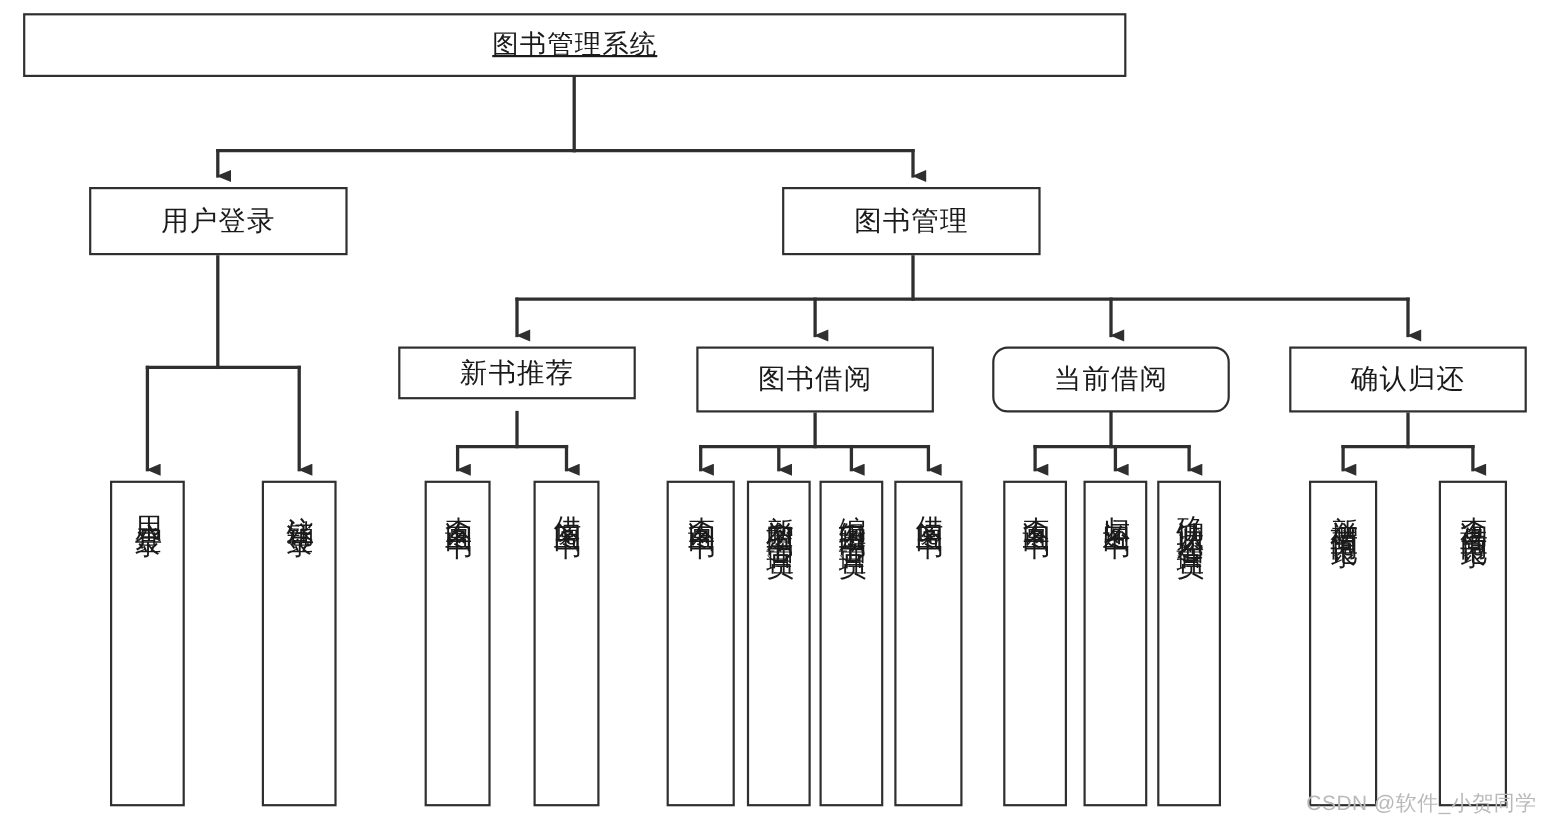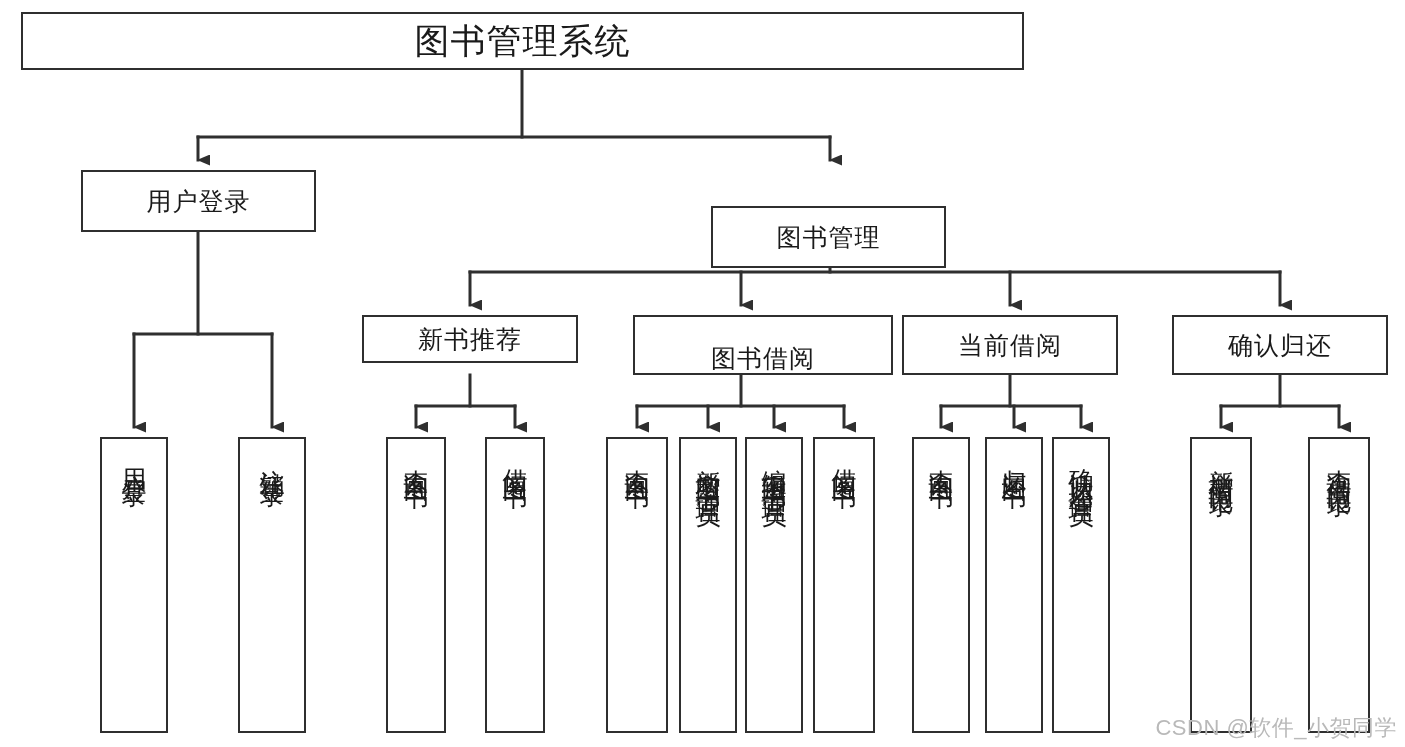--- a/index.html
+++ b/index.html
@@ -19,41 +19,41 @@
     display:flex;
     align-items:center;
     justify-content:center;
     color:#1a1a1a;
   }
   .node.horiz{
     font-size:25px;
     letter-spacing:1px;
     line-height:1.2;
   }
-  .node.root{font-size:35px;}
+  .node.root{font-size:24px;text-decoration:underline;}
   .node.leaf{
     font-size:25px;
     padding-top:10px;
     align-items:flex-start;
     justify-content:center;
   }
   .leaf .vtext{
     writing-mode:vertical-rl;
     text-orientation:upright;
     -webkit-writing-mode:vertical-rl;
     letter-spacing:5px;
     line-height:1;
     white-space:nowrap;
     display:block;
   }
   .watermark{
     position:absolute;
     right:8px;
     bottom:4px;
-    font-size:22px;
+    font-size:19px;
     color:#b9b9b9;
     letter-spacing:0.5px;
     white-space:nowrap;
     pointer-events:none;
     text-align:right;
   }
 </style>
 </head>
 <body>
 
@@ -109,31 +109,31 @@
     </g>
   </svg>
 
   <div class="node horiz root" id="node-root" style="left: 21px; top: 12px; width: 1003px; height: 58px;">
     <span>图书管理系统</span>
   </div>
 
   <div class="node horiz" id="node-l2-0" style="left: 81px; top: 170px; width: 235px; height: 62px;">
     <span>用户登录</span>
   </div>
-  <div class="node horiz" id="node-l2-1" style="left: 711px; top: 170px; width: 235px; height: 62px; margin-top: 36px;">
+  <div class="node horiz" id="node-l2-1" style="left: 711px; top: 170px; width: 235px; height: 62px;">
     <span>图书管理</span>
   </div>
 
   <div class="node horiz" id="node-l3-0" style="left: 362px; top: 315px; width: 216px; height: 48px;">
     <span>新书推荐</span>
   </div>
-  <div class="node horiz" id="node-l3-1" style="left: 633px; top: 315px; width: 260px; height: 60px; align-items: flex-end;">
+  <div class="node horiz" id="node-l3-1" style="left: 633px; top: 315px; width: 216px; height: 60px;">
     <span>图书借阅</span>
   </div>
-  <div class="node horiz" id="node-l3-2" style="left: 902px; top: 315px; width: 216px; height: 60px;">
+  <div class="node horiz" id="node-l3-2" style="left: 902px; top: 315px; width: 216px; height: 60px; border-radius: 14px;">
     <span>当前借阅</span>
   </div>
   <div class="node horiz" id="node-l3-3" style="left: 1172px; top: 315px; width: 216px; height: 60px;">
     <span>确认归还</span>
   </div>
 
   <div class="node leaf" id="node-leaf-0" style="left: 100px; top: 437px; width: 68px; height: 296px;">
     <span class="vtext">用户登录</span>
   </div>
   <div class="node leaf" id="node-leaf-1" style="left: 238px; top: 437px; width: 68px; height: 296px;">

